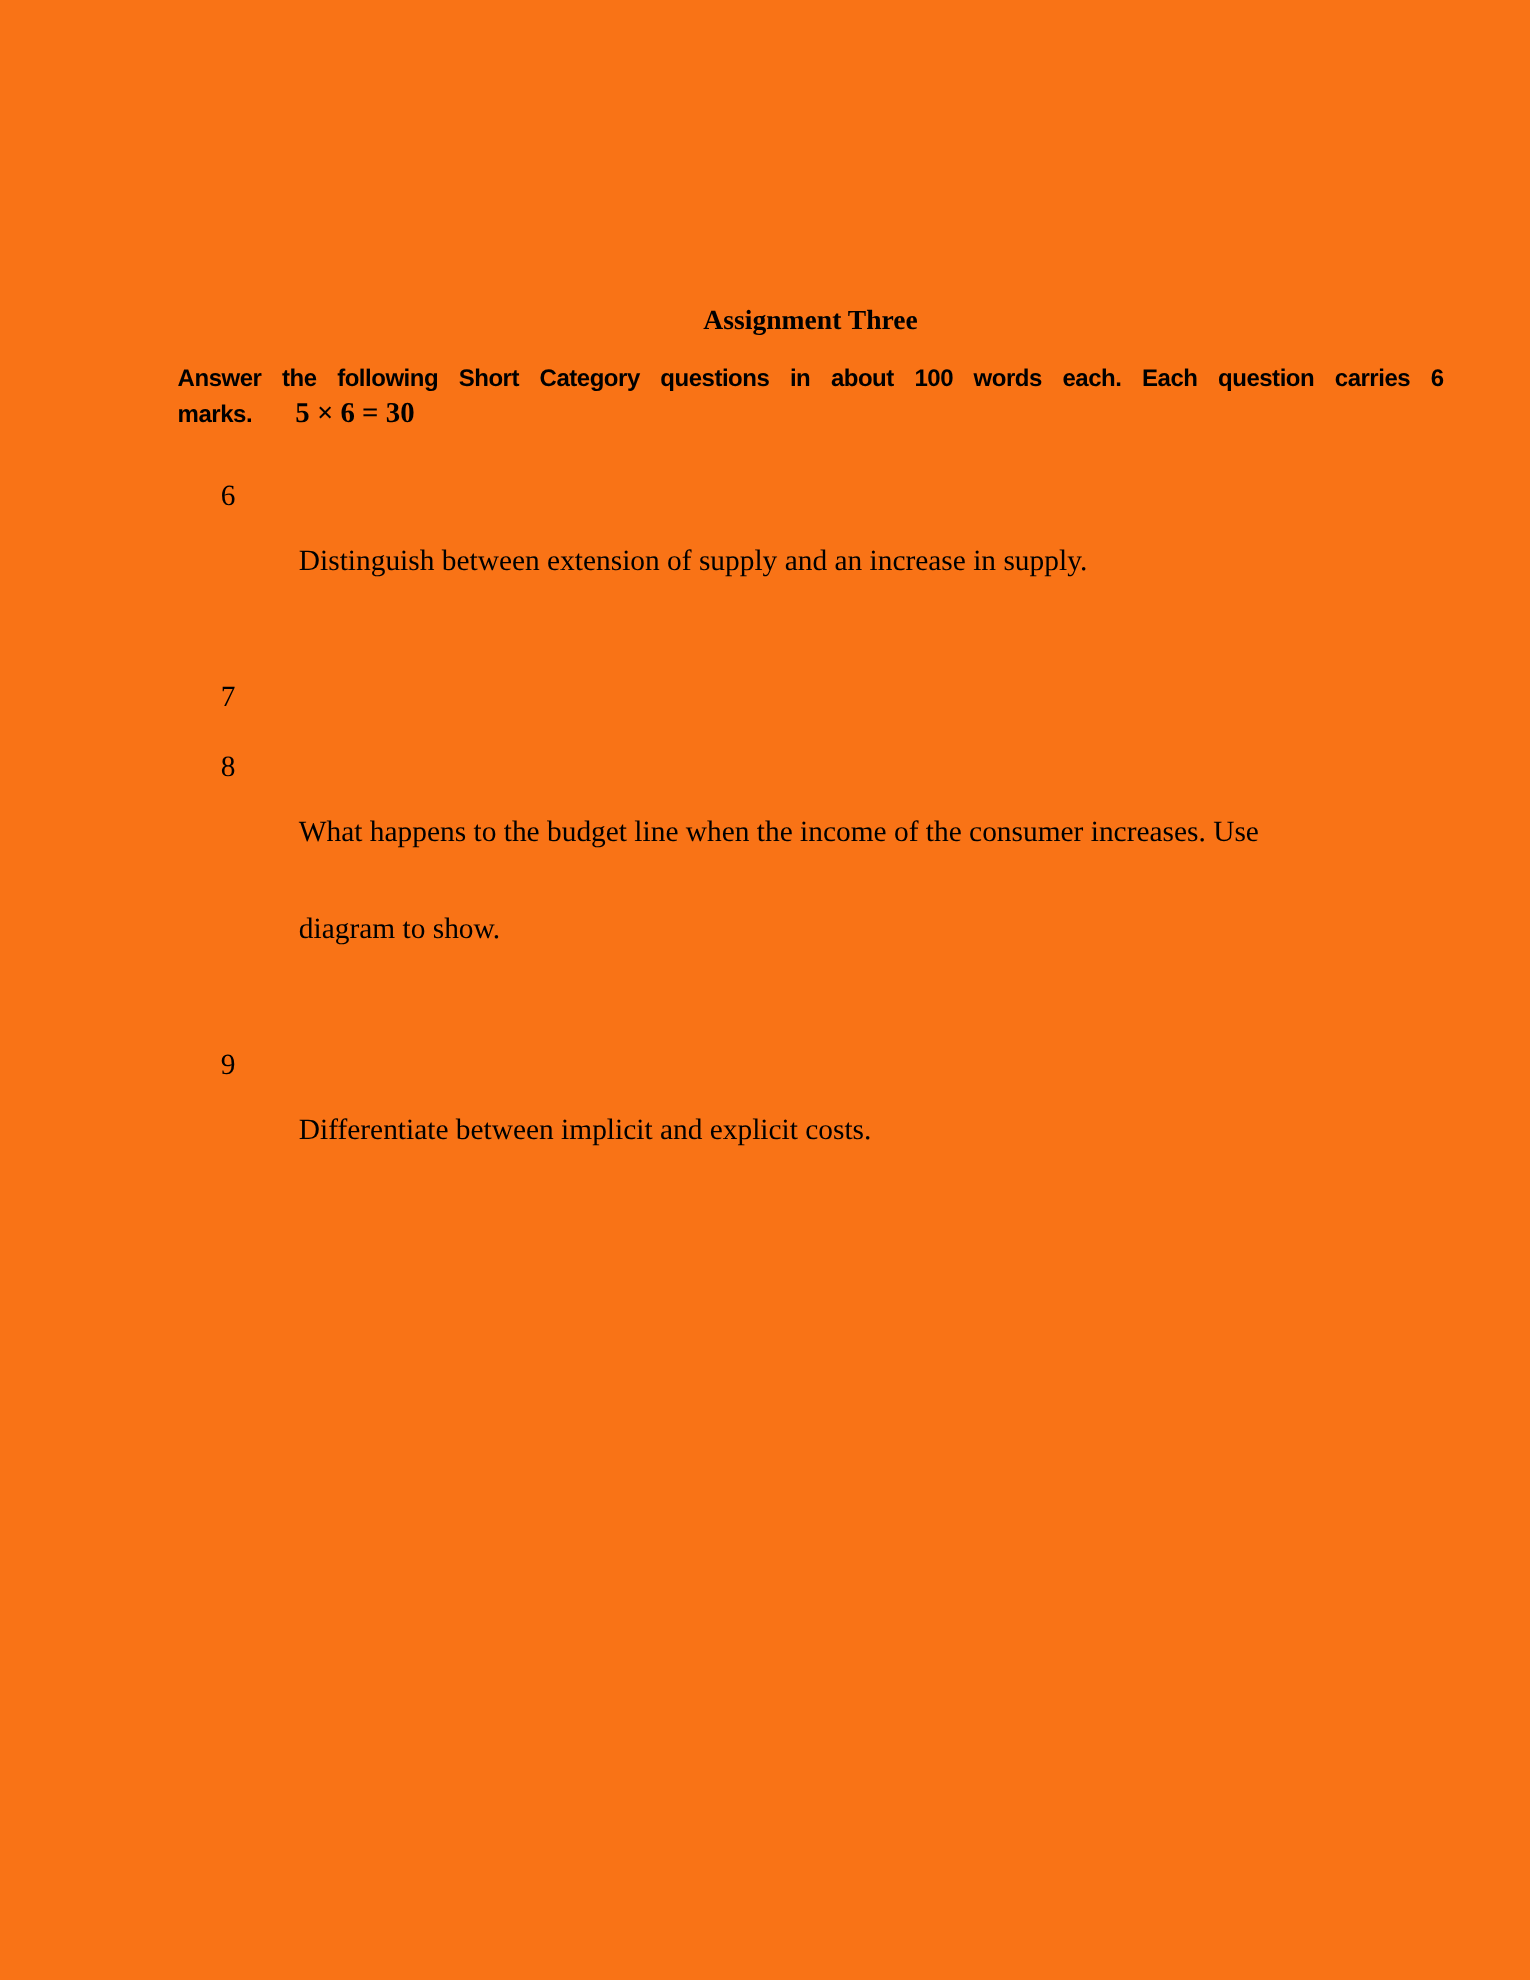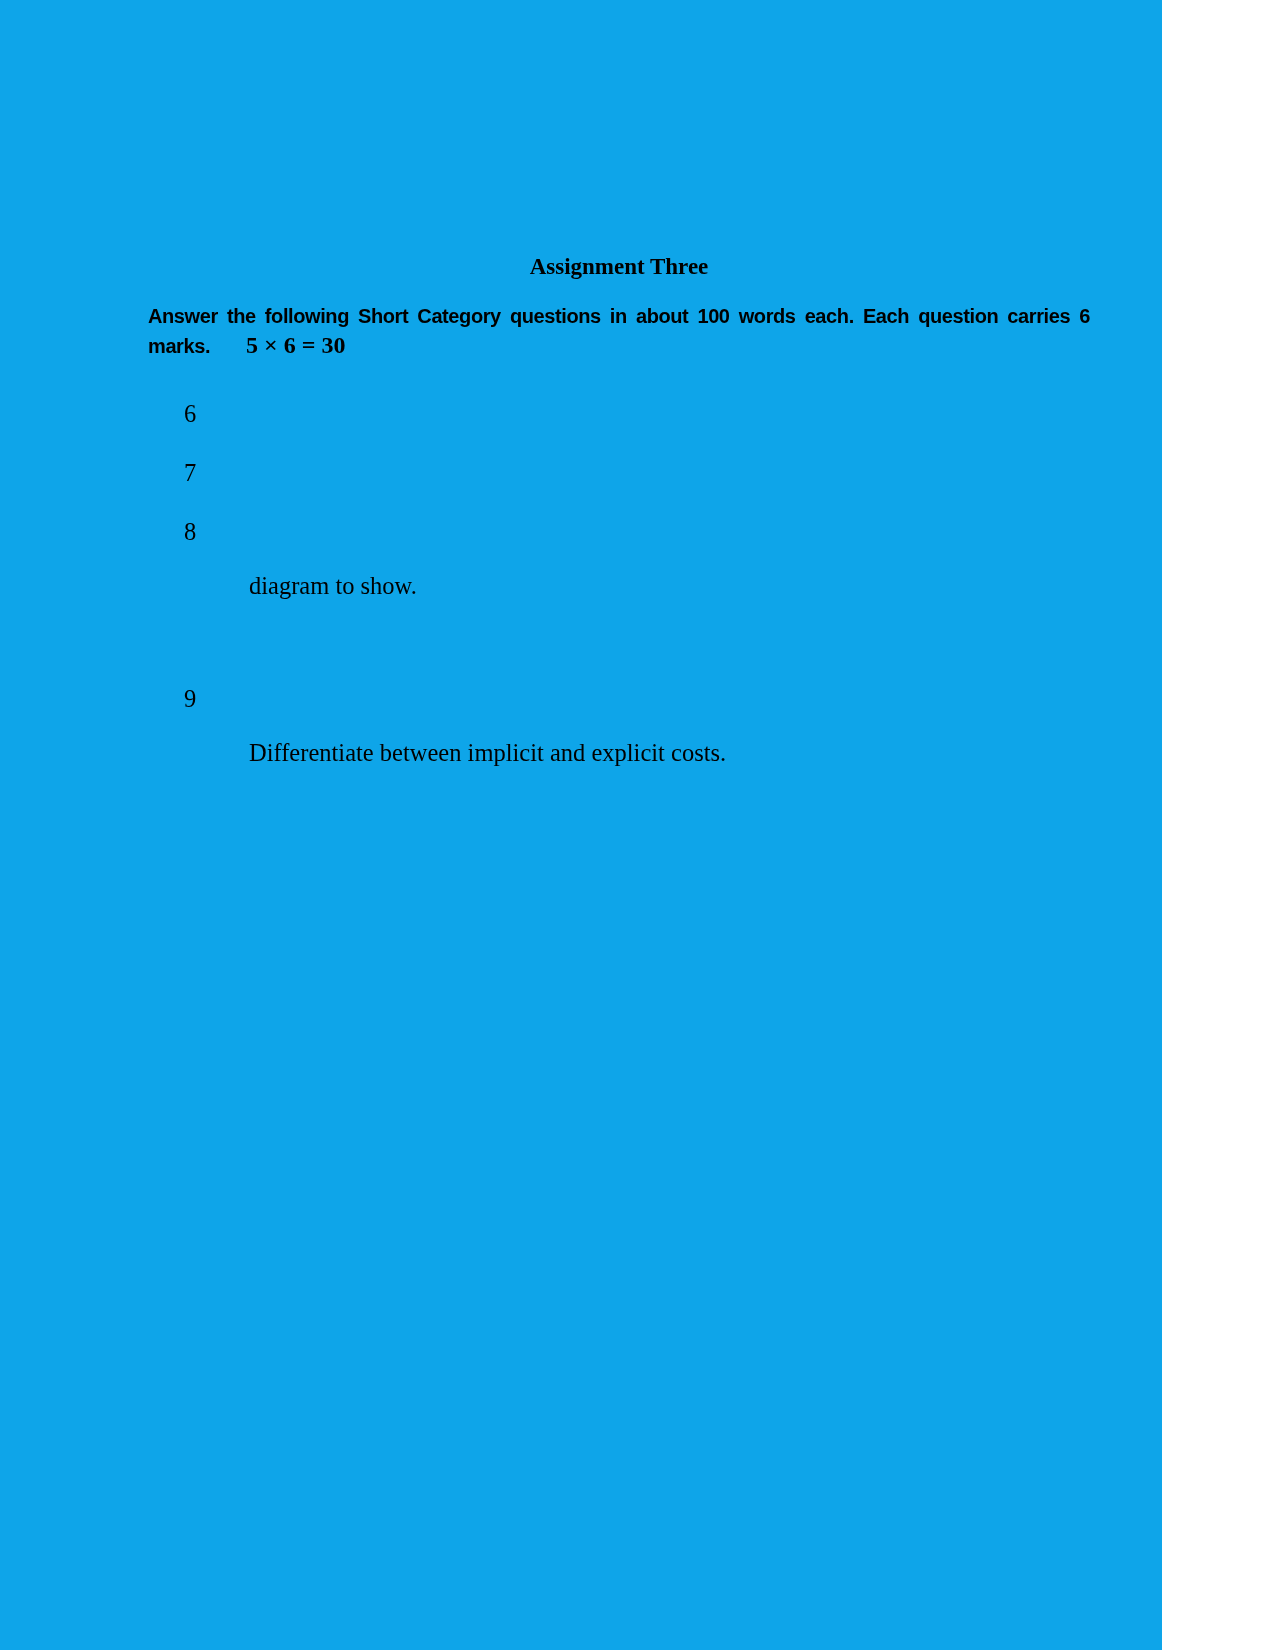--- a/index.html
+++ b/index.html
@@ -9,24 +9,24 @@
   }
   body {
     width: 1275px;
     height: 1650px;
     color: #000000;
     font-family: "Liberation Serif", serif;
     overflow: hidden;
   }
   .page {
     box-sizing: border-box;
-    width: 1162px;
+    width: 1275px;
     height: 1650px;
     padding: 252px 72px 0 148px;
-    background: #0ea5e9;
+    background: #f97316;
   }
   .title {
     text-align: center;
     font-family: "Liberation Serif", serif;
     font-weight: bold;
     font-size: 23px;
     line-height: 30px;
   }
   .intro {
     margin-top: 20px;
@@ -87,29 +87,33 @@
     <div class="intro-line2">
       <span>marks.</span>
       <span class="marks-formula">5 × 6 = 30</span>
     </div>
   </div>
 
   <div class="questions">
 
     <div class="q-row">
       <div class="q-num">6</div>
+      <div class="q-text">
+        <div>Distinguish between extension of supply and an increase in supply.</div>
+      </div>
     </div>
 
     <div class="q-row">
       <div class="q-num">7</div>
     </div>
 
     <div class="q-row">
       <div class="q-num">8</div>
       <div class="q-text">
+        <div>What happens to the budget line when the income of the consumer increases. Use</div>
         <div>diagram to show.</div>
       </div>
     </div>
 
     <div class="q-row">
       <div class="q-num">9</div>
       <div class="q-text">
         <div>Differentiate between implicit and explicit costs.</div>
       </div>
     </div>

